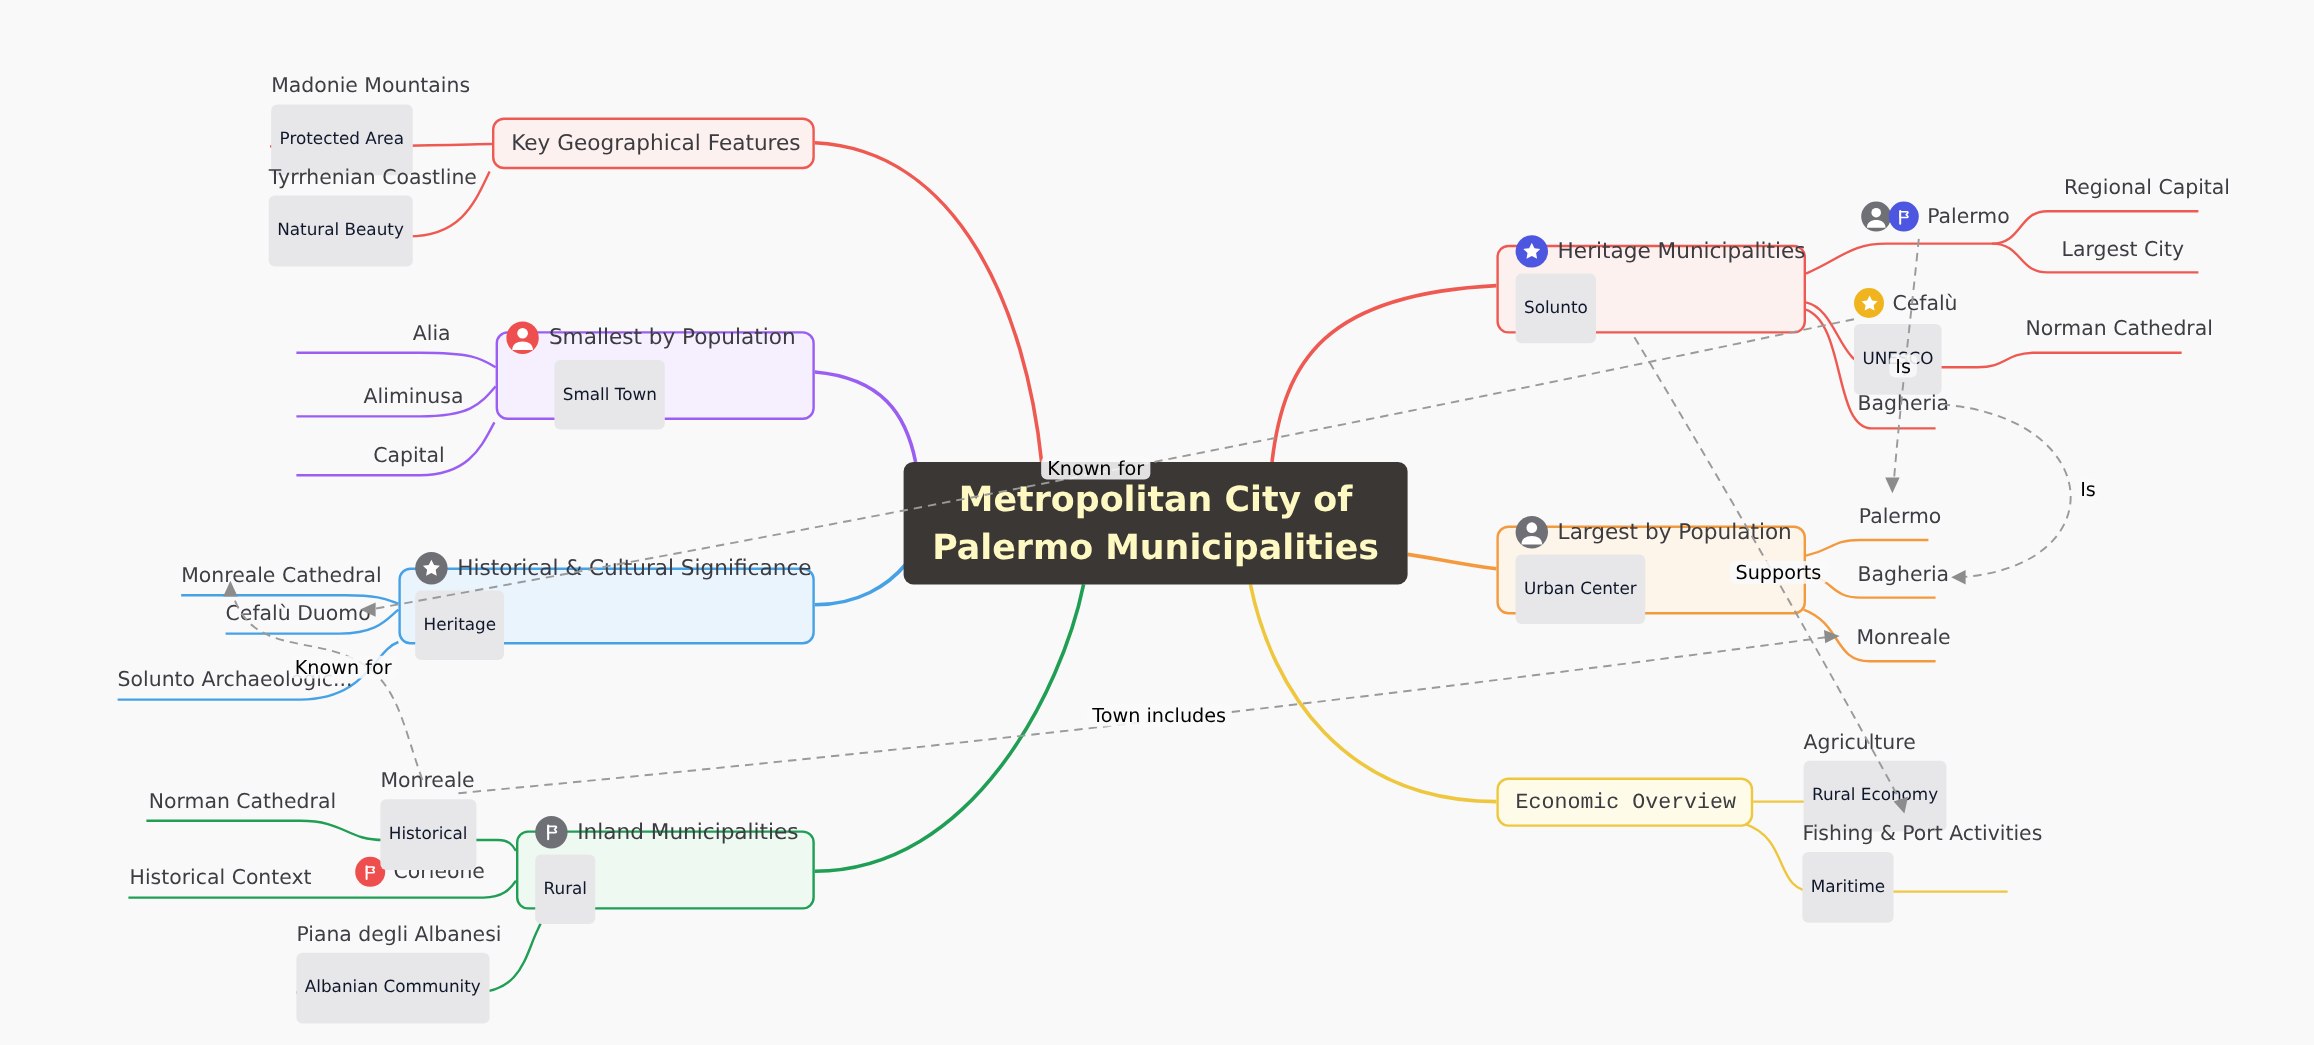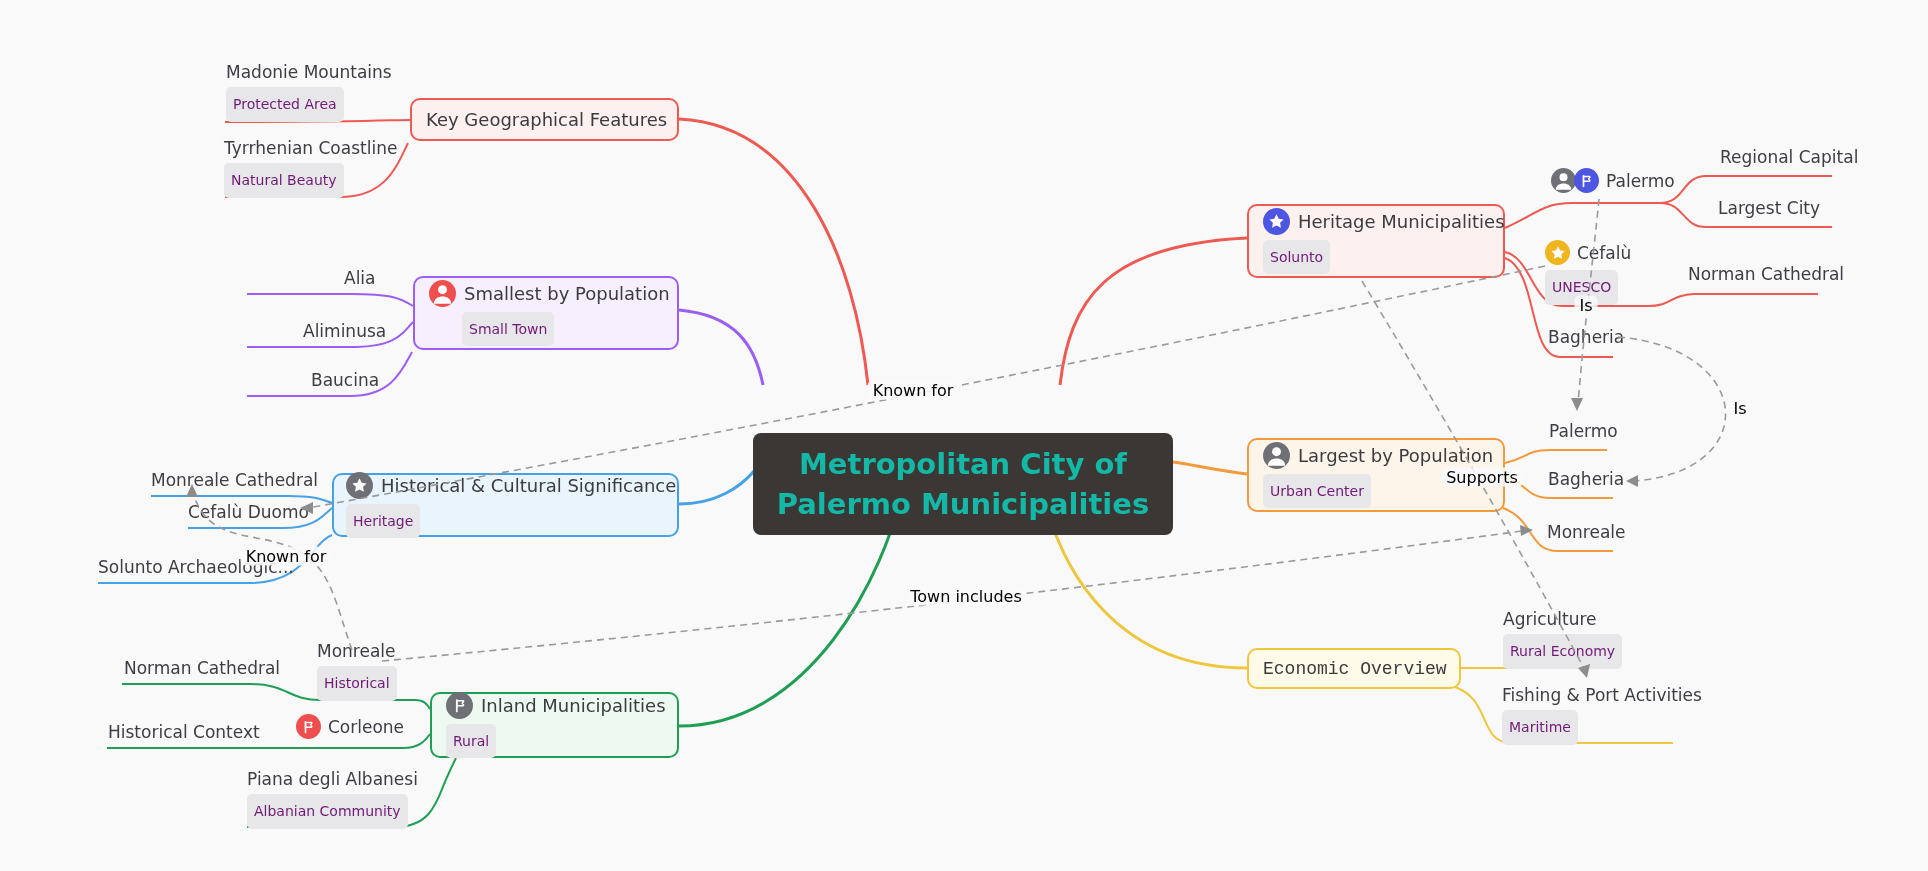--- a/index.html
+++ b/index.html
@@ -6,33 +6,33 @@
   body{background:#f9f9fa;font-family:"DejaVu Sans","Liberation Sans",sans-serif;}
   .canvas{position:relative;width:1928px;height:871px;overflow:hidden;background:#f9f9fa;}
   svg.layer{position:absolute;left:0;top:0;pointer-events:none;}
   .branch{position:absolute;box-sizing:border-box;border:2px solid;border-radius:10px;
           display:flex;flex-direction:column;justify-content:center;gap:5px;padding:8px 14px;}
   .brow{display:flex;align-items:center;gap:8px;font-size:18px;color:#3b3b40;white-space:nowrap;}
   .btitle-center{font-size:18px;color:#3b3b40;text-align:center;white-space:nowrap;}
   .ic{width:27px;height:27px;border-radius:50%;flex:0 0 27px;display:flex;align-items:center;justify-content:center;overflow:hidden;}
   .ic svg{display:block;}
   .ic-sm{width:25px;height:25px;flex:0 0 25px;}
-  .badge{display:inline-block;background:#e7e7ea;color:#701a75;font-size:14px;line-height:1.2;
-         padding:9px 7px;border-radius:5px;white-space:nowrap;}
+  .badge{display:inline-block;background:#e7e7ea;color:#0f172a;font-size:14px;line-height:1.2;
+         padding:21px 7px;border-radius:5px;white-space:nowrap;}
   .leaf{position:absolute;font-size:17px;color:#3d3d43;white-space:nowrap;}
   .leaf .badge{margin-top:5px;}
   .leaf-row{display:flex;align-items:center;gap:7px;}
   .central{position:absolute;left:753px;top:385px;width:420px;height:102px;background:#3a3734;
            border-radius:8px;display:flex;flex-direction:column;align-items:center;justify-content:center;
-           color:#14b8a6;font-weight:700;font-size:29px;line-height:1.38;margin-top:48px;}
+           color:#fef9c3;font-weight:700;font-size:29px;line-height:1.38;}
   .linklabel{position:absolute;transform:translate(-50%,-50%);font-size:16px;color:#000000;
              background:rgba(249,249,250,0.88);padding:0 5px;border-radius:5px;white-space:nowrap;}
   
   .b-red{border-color:#ee5a52;background:#fdf1f0;}
-  .b-purple{border-color:#9b5ef2;background:#f5effe;}
+  .b-purple{border-color:#9b5ef2;background:#f5effe;align-items:flex-end;}
   .b-blue{border-color:#46a1e5;background:#eaf4fd;}
   .b-green{border-color:#1f9e54;background:#eefaf1;}
   .b-orange{border-color:#f49a3e;background:#fdf4ea;}
   .b-yellow{border-color:#eec73f;background:#fffbe9;}
   .c-red{background:#ee4e4e;} .c-gray{background:#6f7075;} .c-blue{background:#4c56e0;} .c-yellow{background:#f0b41f;}
 </style>
 </head>
 <body>
 
 <div class="canvas">
@@ -161,21 +161,21 @@
     <span class="badge">Natural Beauty</span>
   </div>
 
   <div class="leaf" style="left:344px;top:268px;">
     <div>Alia</div>
   </div>
   <div class="leaf" style="left:303px;top:321px;">
     <div>Aliminusa</div>
   </div>
   <div class="leaf" style="left:311px;top:370px;">
-    <div>Baucina</div>
+    <div>Capital</div>
   </div>
 
   <div class="leaf" style="left:151px;top:470px;">
     <div>Monreale Cathedral</div>
   </div>
   <div class="leaf" style="left:188px;top:502px;">
     <div>Cefalù Duomo</div>
   </div>
   <div class="leaf" style="left:98px;top:557px;">
     <div>Solunto Archaeologic...</div>

